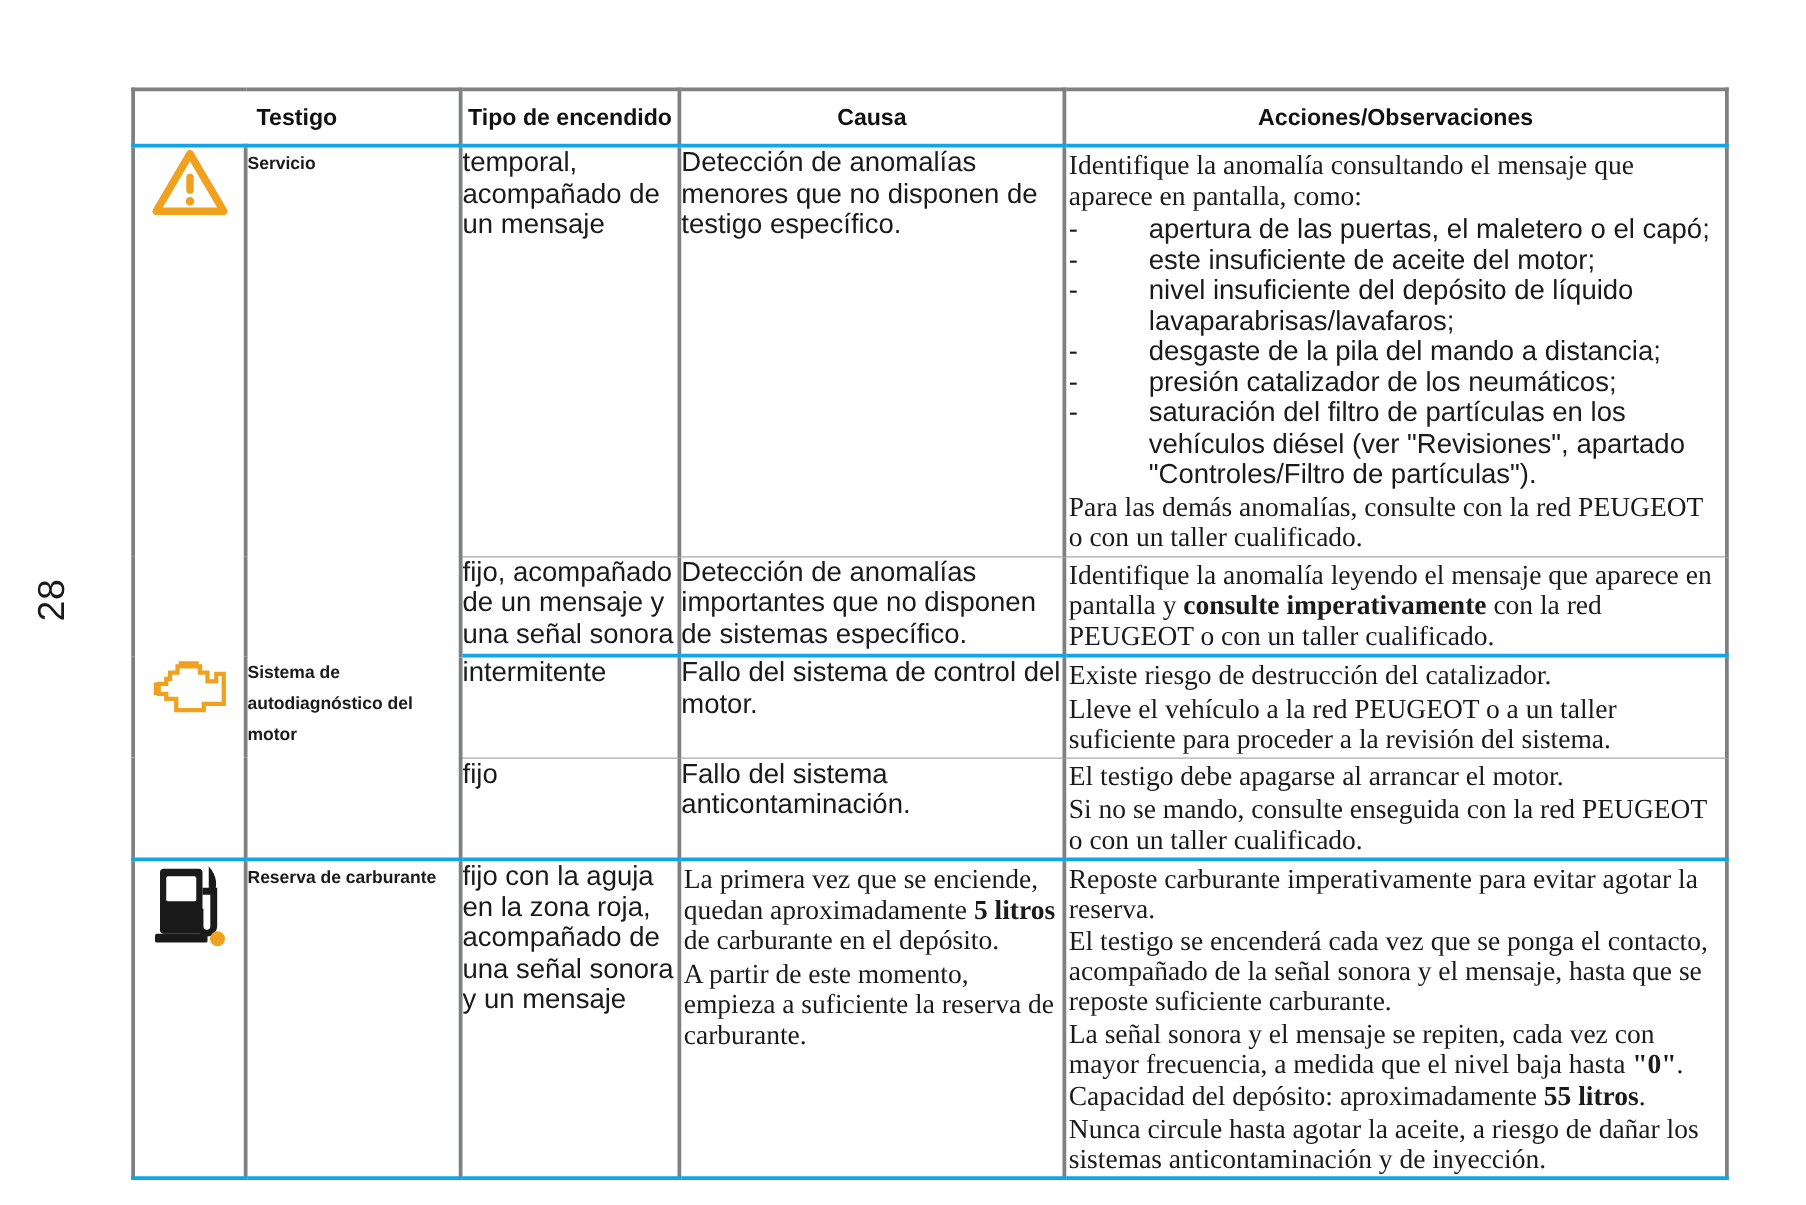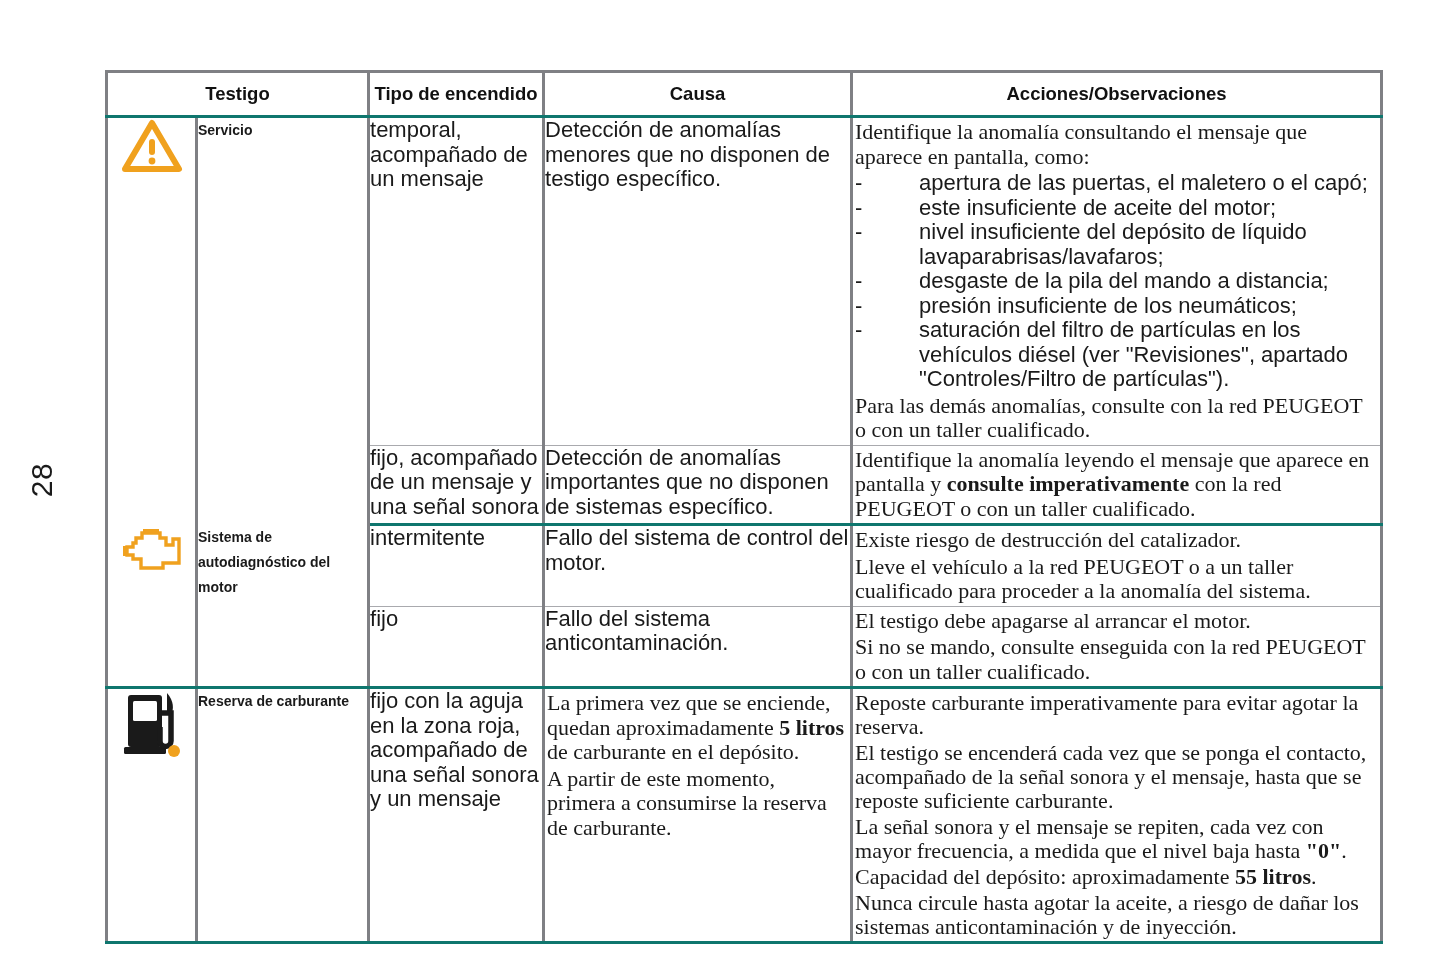--- a/index.html
+++ b/index.html
@@ -56,21 +56,21 @@
   }
 
   table.manual td, table.manual th {
     vertical-align: top;
     padding: 0;
     background: #ffffff;
   }
 
   
   .bt  { border-top: 3px solid #7f8084; }
-  .bb  { border-bottom: 3px solid #0f766e; }
+  .bb  { border-bottom: 3px solid #0ea5e9; }
   .bl  { border-left: 3px solid #7f8084; }
   .br  { border-right: 3px solid #7f8084; }
   .thin-t { border-top: 1px solid #a9aaae; }
 
   
   .hdr {
     background: #ececec;
     text-align: center;
     font-weight: bold;
     font-size: 18.5px;
@@ -192,21 +192,21 @@
               <li>
                 <span class="dash">-</span>
                 <span>nivel insuficiente del depósito de líquido lavaparabrisas/lavafaros;</span>
               </li>
               <li>
                 <span class="dash">-</span>
                 <span>desgaste de la pila del mando a distancia;</span>
               </li>
               <li>
                 <span class="dash">-</span>
-                <span>presión insuficiente de los neumáticos;</span>
+                <span>presión catalizador de los neumáticos;</span>
               </li>
               <li>
                 <span class="dash">-</span>
                 <span>saturación del filtro de partículas en los vehículos diésel (ver "Revisiones", apartado "Controles/Filtro de partículas").</span>
               </li>
             </ul>
             <p class="para">Para las demás anomalías, consulte con la red PEUGEOT o con un taller cualificado.</p>
           </td>
         </tr>
 
@@ -227,21 +227,21 @@
                 <rect x="4" y="21" width="3.2" height="10" fill="#f0a11e"></rect>
               </svg>
             </span>
           </td>
           <td class="label-cell br bb" rowspan="2">Sistema de autodiagnóstico del motor</td>
 
           <td class="cell-pad br mid">intermitente</td>
           <td class="cell-pad br mid">Fallo del sistema de control del motor.</td>
           <td class="cell-pad br">
             <p class="para">Existe riesgo de destrucción del catalizador.</p>
-            <p class="para">Lleve el vehículo a la red PEUGEOT o a un taller cualificado para proceder a la anomalía del sistema.</p>
+            <p class="para">Lleve el vehículo a la red PEUGEOT o a un taller suficiente para proceder a la revisión del sistema.</p>
           </td>
         </tr>
 
         <tr>
           <td class="cell-pad br thin-t bb mid">fijo</td>
           <td class="cell-pad br thin-t bb mid">Fallo del sistema anticontaminación.</td>
           <td class="cell-pad br thin-t bb">
             <p class="para">El testigo debe apagarse al arrancar el motor.</p>
             <p class="para">Si no se mando, consulte enseguida con la red PEUGEOT o con un taller cualificado.</p>
           </td>
@@ -259,21 +259,21 @@
                 <circle cx="52" cy="62" r="6" fill="#f0a11e"></circle>
               </svg>
             </span>
           </td>
           <td class="label-cell br bb">Reserva de carburante</td>
 
           <td class="cell-pad br bb mid">fijo con la aguja en la zona roja, acompañado de una señal sonora y un mensaje</td>
 
           <td class="cell-pad br bb mid">
             <p class="para"><span>La primera vez que se enciende, quedan aproximadamente </span><span class="bold">5 litros</span><span> de carburante en el depósito.</span></p>
-            <p class="para">A partir de este momento, primera a consumirse la reserva de carburante.</p>
+            <p class="para">A partir de este momento, empieza a suficiente la reserva de carburante.</p>
           </td>
 
           <td class="cell-pad-tight br bb">
             <p class="para">Reposte carburante imperativamente para evitar agotar la reserva.</p>
             <p class="para">El testigo se encenderá cada vez que se ponga el contacto, acompañado de la señal sonora y el mensaje, hasta que se reposte suficiente carburante.</p>
             <p class="para"><span>La señal sonora y el mensaje se repiten, cada vez con mayor frecuencia, a medida que el nivel baja hasta </span><span class="bold">"0"</span><span>.</span></p>
             <p class="para"><span>Capacidad del depósito: aproximadamente </span><span class="bold">55 litros</span><span>.</span></p>
             <p class="para">Nunca circule hasta agotar la aceite, a riesgo de dañar los sistemas anticontaminación y de inyección.</p>
           </td>
         </tr>

